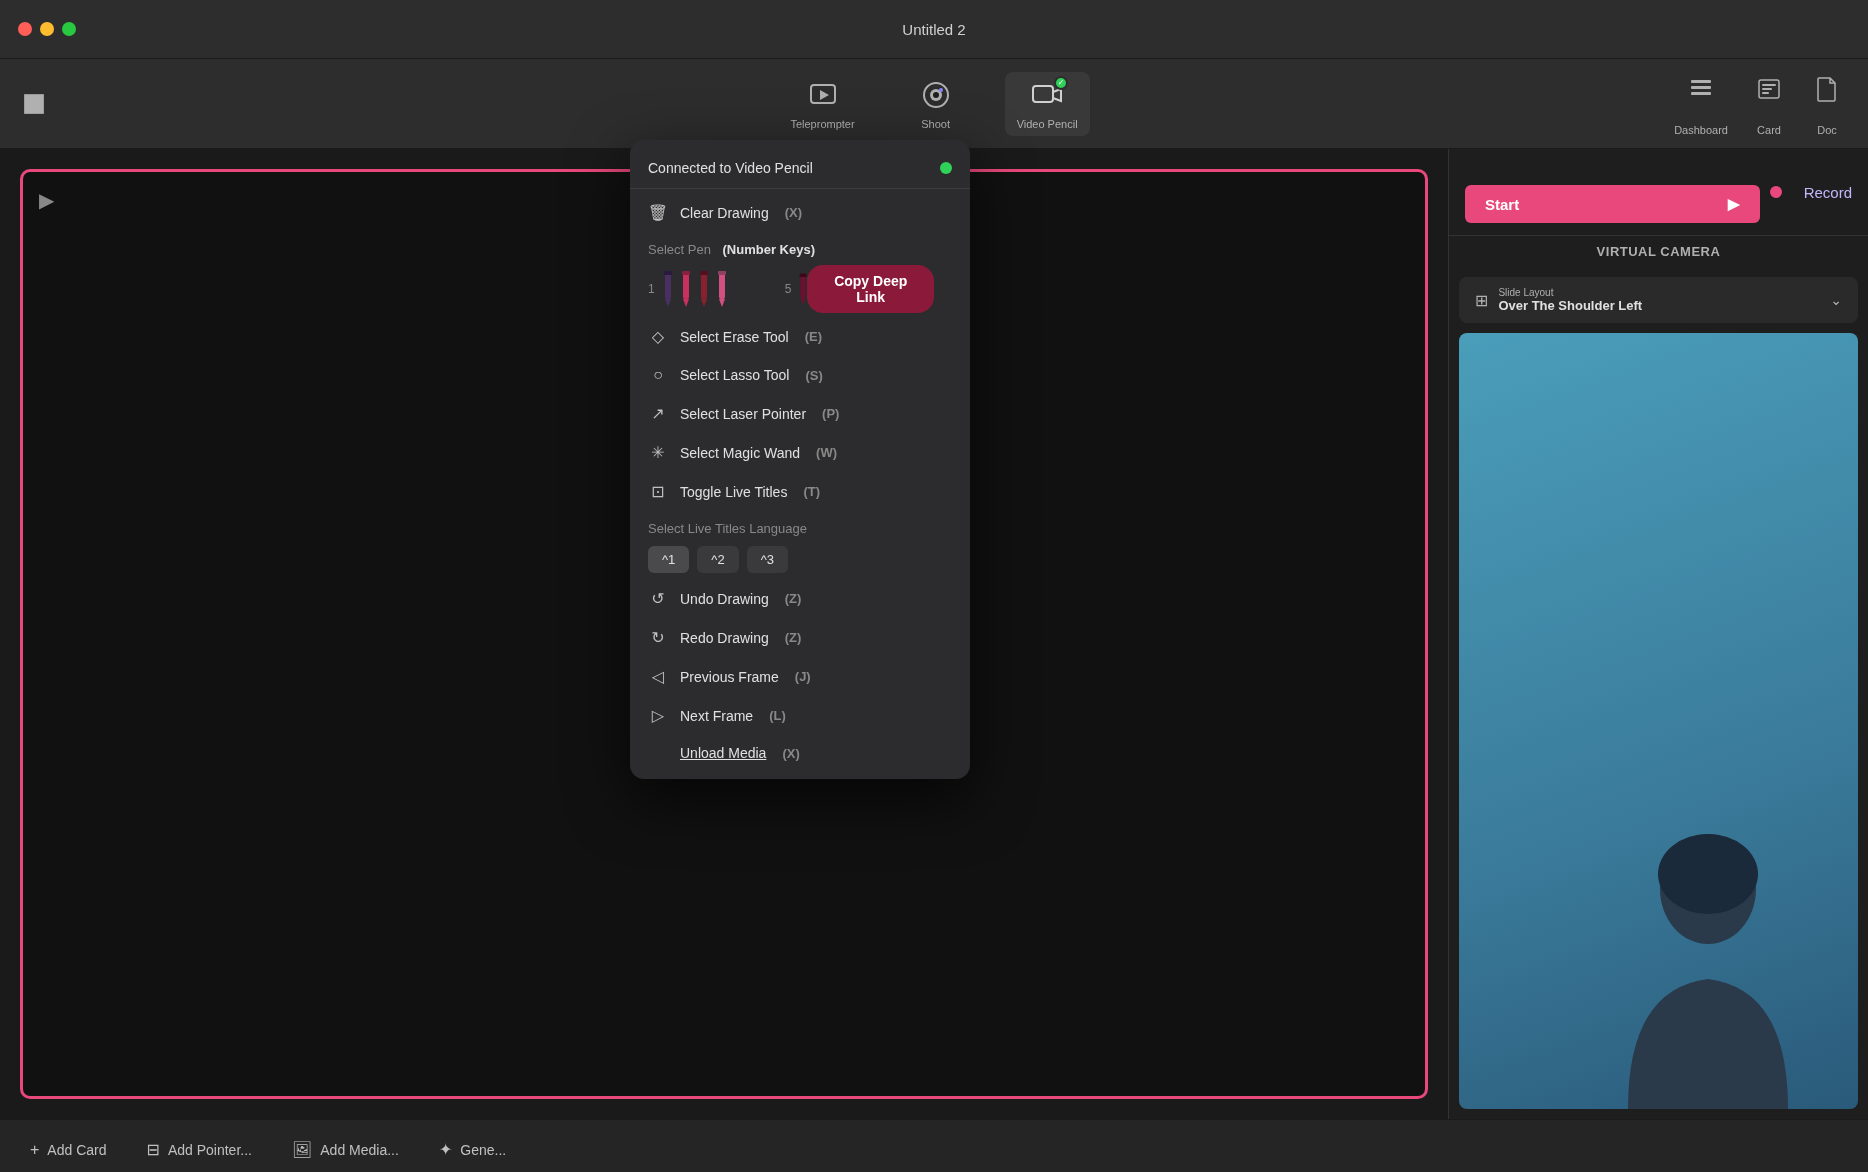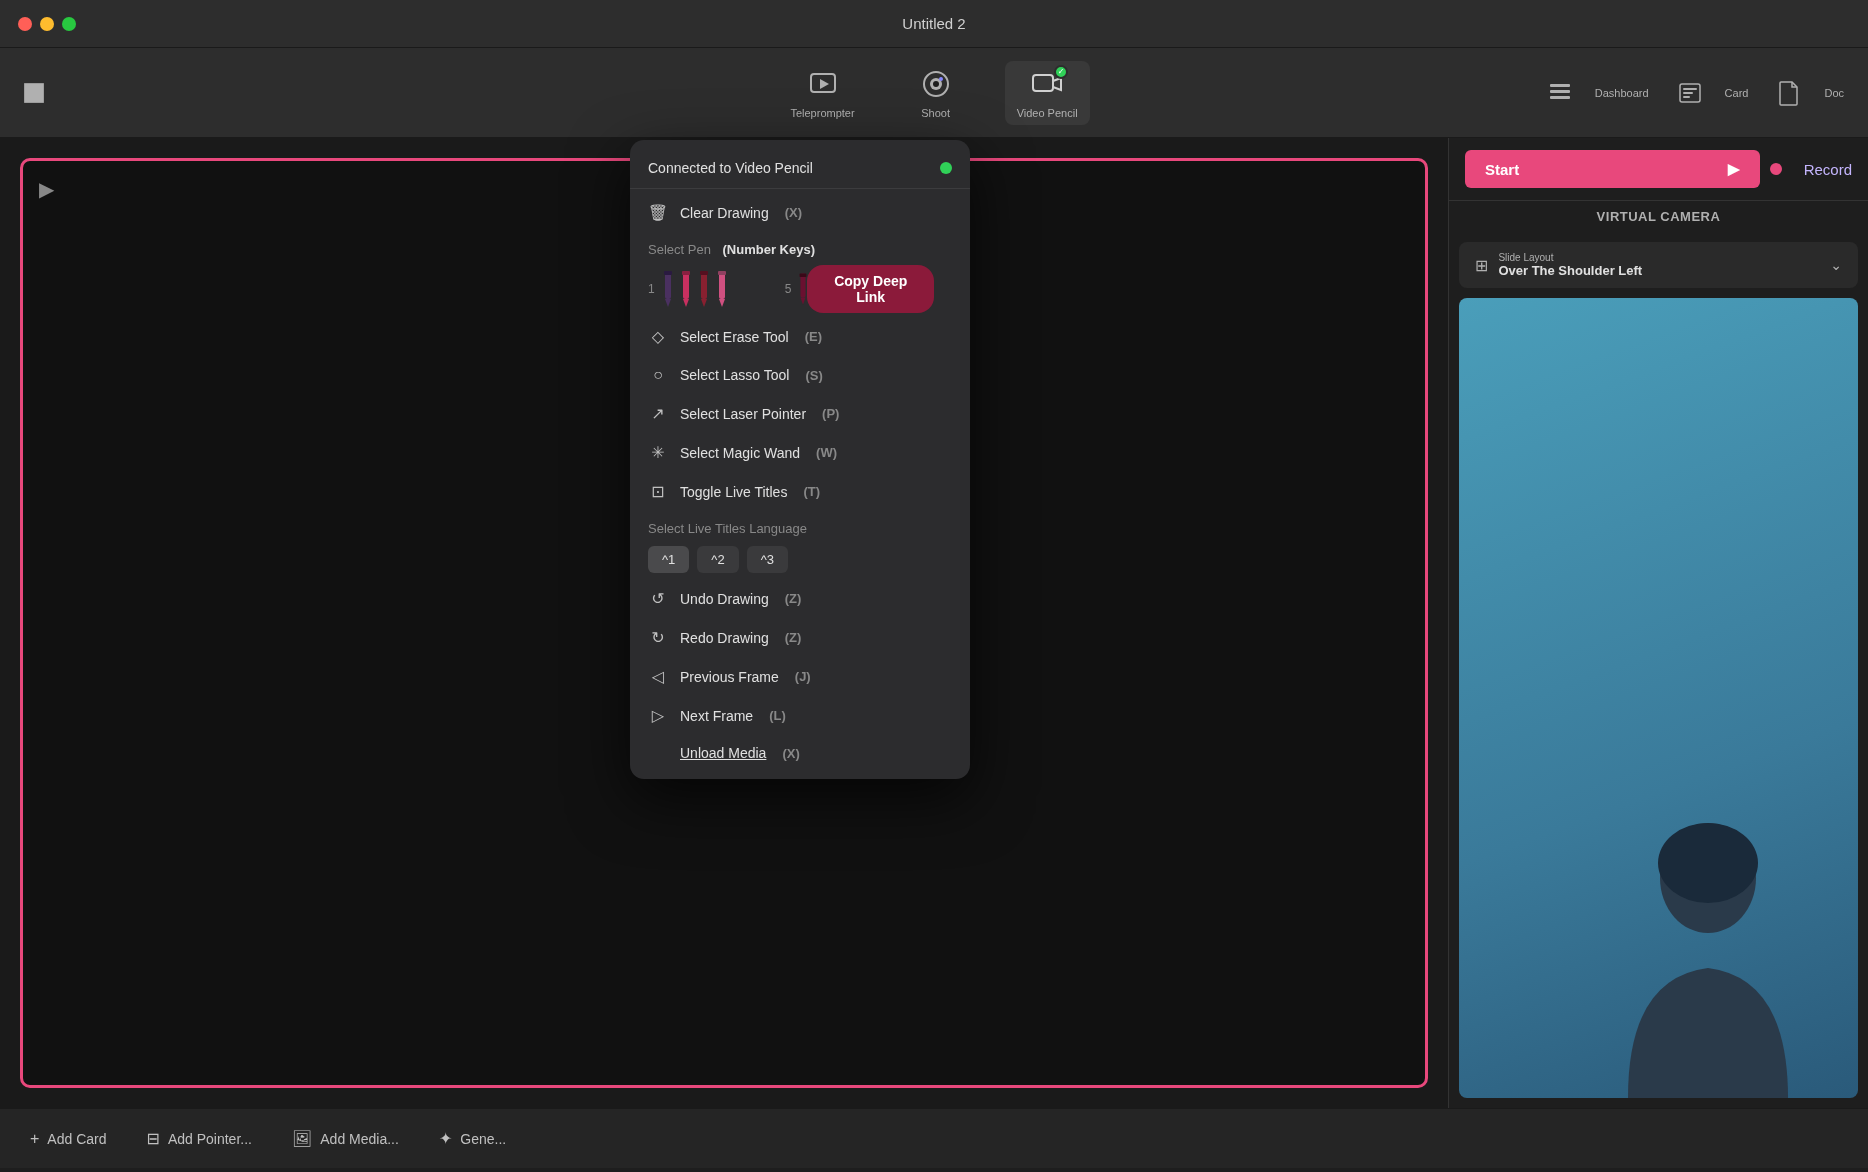--- a/index.html
+++ b/index.html
@@ -8,21 +8,21 @@
       height: 1172px;
       background: #1e1e1e;
       font-family: -apple-system, BlinkMacSystemFont, 'SF Pro Display', 'Helvetica Neue', sans-serif;
       overflow: hidden;
       position: relative;
     }
 
     
     .titlebar {
       width: 100%;
-      height: 48px;
+      height: 59px;
       background: #2d2d2d;
       display: flex;
       align-items: center;
       justify-content: center;
       position: relative;
       border-bottom: 1px solid #1a1a1a;
     }
     .traffic-lights {
       position: absolute;
       left: 18px;
@@ -84,21 +84,21 @@
     }
     .toolbar-right {
       position: absolute;
       right: 24px;
       display: flex;
       gap: 24px;
       align-items: center;
     }
     .toolbar-right-item {
       display: flex;
-      flex-direction: row;
+      flex-direction: column;
       align-items: center;
       gap: 18px;
       cursor: pointer;
       justify-content: flex-end;
     }
     .toolbar-right-item .toolbar-icon { font-size: 20px; }
     .toolbar-left {
       position: absolute;
       left: 24px;
     }
@@ -161,20 +161,21 @@
       color: white;
       border: none;
       border-radius: 6px;
       padding: 10px 20px;
       font-size: 15px;
       font-weight: 600;
       cursor: pointer;
       display: flex;
       align-items: center;
       justify-content: space-between;
+      margin-top: 24px;
     }
     .record-btn {
       display: flex;
       align-items: center;
       gap: 22px;
       color: #c4b5fd;
       font-size: 15px;
       font-weight: 500;
       cursor: pointer;
     }

